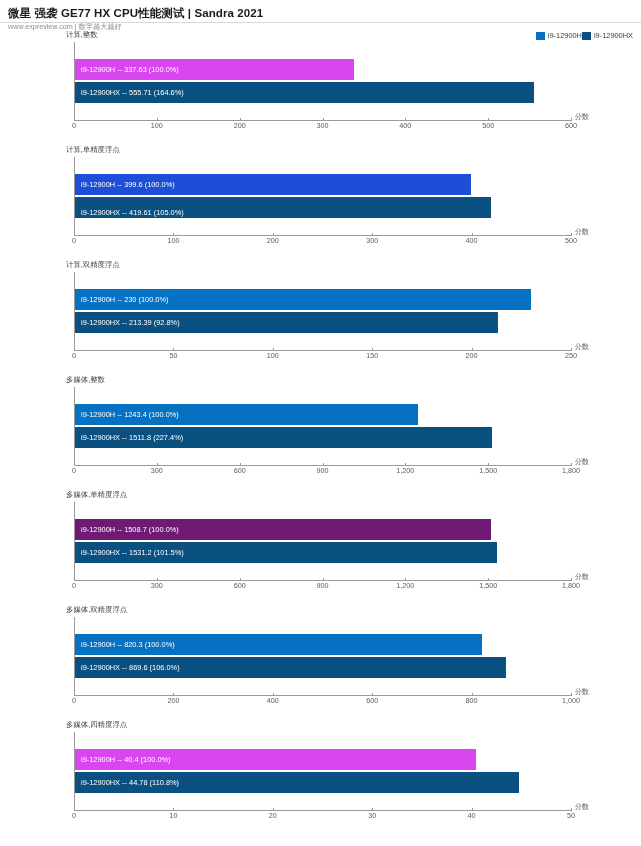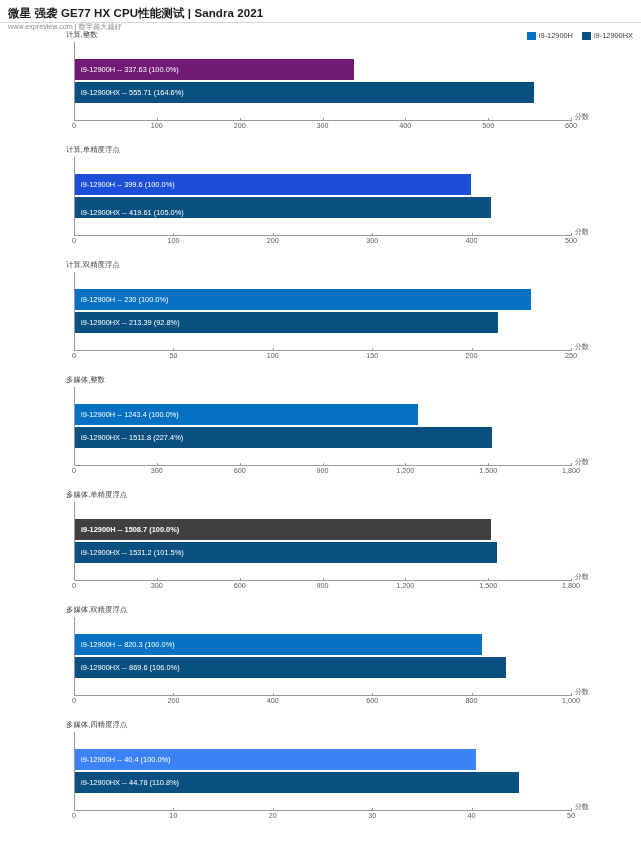--- a/index.html
+++ b/index.html
@@ -23,21 +23,21 @@
     line-height: 9px; white-space: nowrap;
   }
   .header-rule {
     position: absolute; left: 0; right: 0; top: 22px;
     border-bottom: 1px solid #d8d8d8;
   }
 
   
   .legend {
     position: absolute; right: 8px; top: 31px;
-    display: flex; align-items: center; gap: 9px;
+    display: flex; align-items: center; 
   }
   .legend-item { display: flex; align-items: center; gap: 3px; }
   .legend-swatch { width: 9px; height: 8px; display: block; }
   .legend-label { font-size: 7.4px; color: #3c3c3c; white-space: nowrap; }
 
   
   .charts { position: absolute; left: 0; top: 30px; width: 641px; }
   .chart { position: relative; height: 115px; }
   .chart:last-child { height: 116px; }
 
@@ -109,21 +109,21 @@
       </div>
     </div>
 
   <div class="charts" id="charts">
       <div class="chart">
         <div class="chart-title">计算,整数</div>
         <div class="plot">
           <div class="plot-axis-y"></div>
           <div class="bars">
             <div class="bar-row">
-              <div class="bar" style="width: 56.2717%; background: #701a75;">
+              <div class="bar" style="width: 56.2717%; background: #d946ef;">
                 <span class="bar-label">i9-12900H  --  337.63 (100.0%)</span>
               </div>
             </div>
             <div class="bar-row">
               <div class="bar" style="width: 92.6183%; background: rgb(10, 81, 130);">
                 <span class="bar-label">i9-12900HX  --  555.71 (164.6%)</span>
               </div>
             </div>
           </div>
         </div>
@@ -223,21 +223,21 @@
           <div class="tick" style="left: 100%;">1,800<span class="tick-mark"></span></div>
         </div>
         <div class="axis-unit" style="right: 52px;">分数</div>
       </div>
       <div class="chart">
         <div class="chart-title">多媒体,单精度浮点</div>
         <div class="plot">
           <div class="plot-axis-y"></div>
           <div class="bars">
             <div class="bar-row">
-              <div class="bar" style="width: 83.8167%; background: #404040; font-weight: bold;">
+              <div class="bar" style="width: 83.8167%; background: #701a75;">
                 <span class="bar-label">i9-12900H  --  1508.7 (100.0%)</span>
               </div>
             </div>
             <div class="bar-row">
               <div class="bar" style="width: 85.0667%; background: rgb(10, 81, 130);">
                 <span class="bar-label">i9-12900HX  --  1531.2 (101.5%)</span>
               </div>
             </div>
           </div>
         </div>
@@ -280,21 +280,21 @@
           <div class="tick" style="left: 100%;">1,000<span class="tick-mark"></span></div>
         </div>
         <div class="axis-unit" style="right: 52px;">分数</div>
       </div>
       <div class="chart">
         <div class="chart-title">多媒体,四精度浮点</div>
         <div class="plot">
           <div class="plot-axis-y"></div>
           <div class="bars">
             <div class="bar-row">
-              <div class="bar" style="width: 80.8%; background: #3b82f6;">
+              <div class="bar" style="width: 80.8%; background: #d946ef;">
                 <span class="bar-label">i9-12900H  --  40.4 (100.0%)</span>
               </div>
             </div>
             <div class="bar-row">
               <div class="bar" style="width: 89.56%; background: rgb(10, 81, 130);">
                 <span class="bar-label">i9-12900HX  --  44.78 (110.8%)</span>
               </div>
             </div>
           </div>
         </div>

